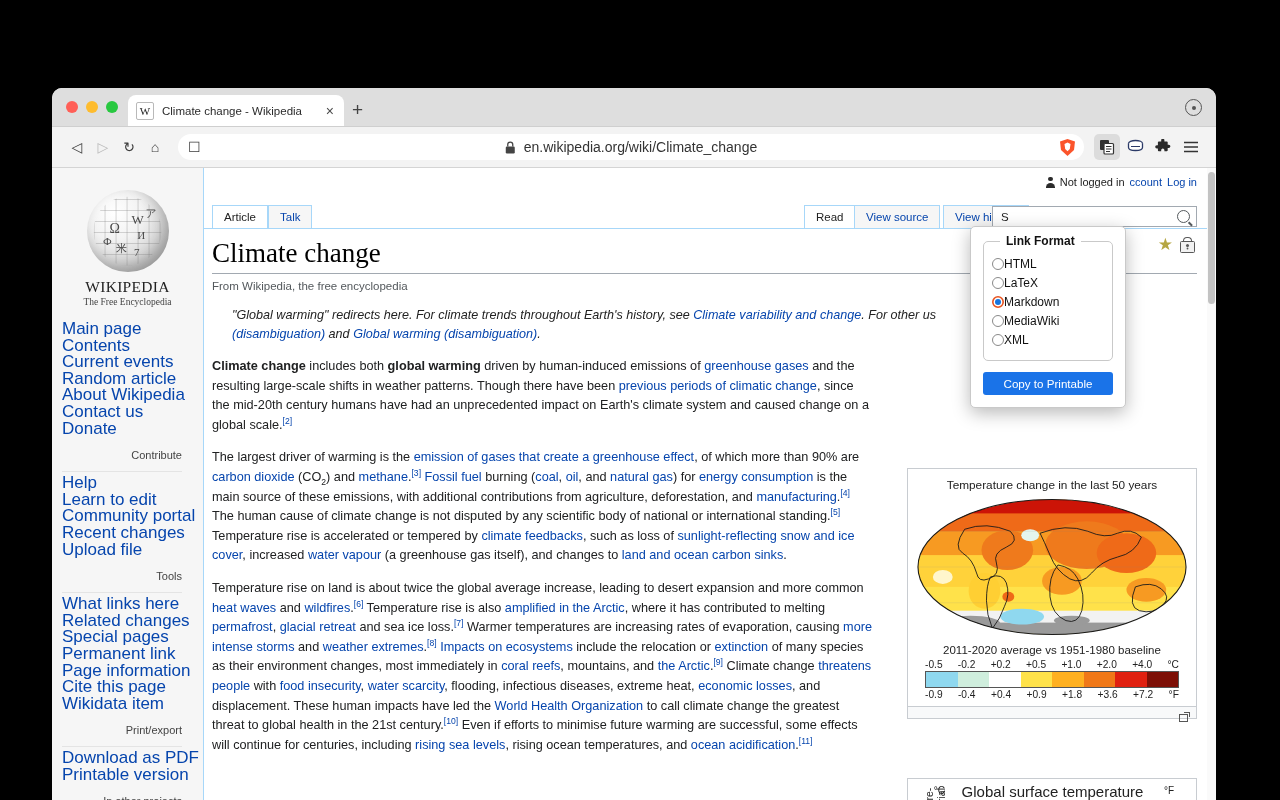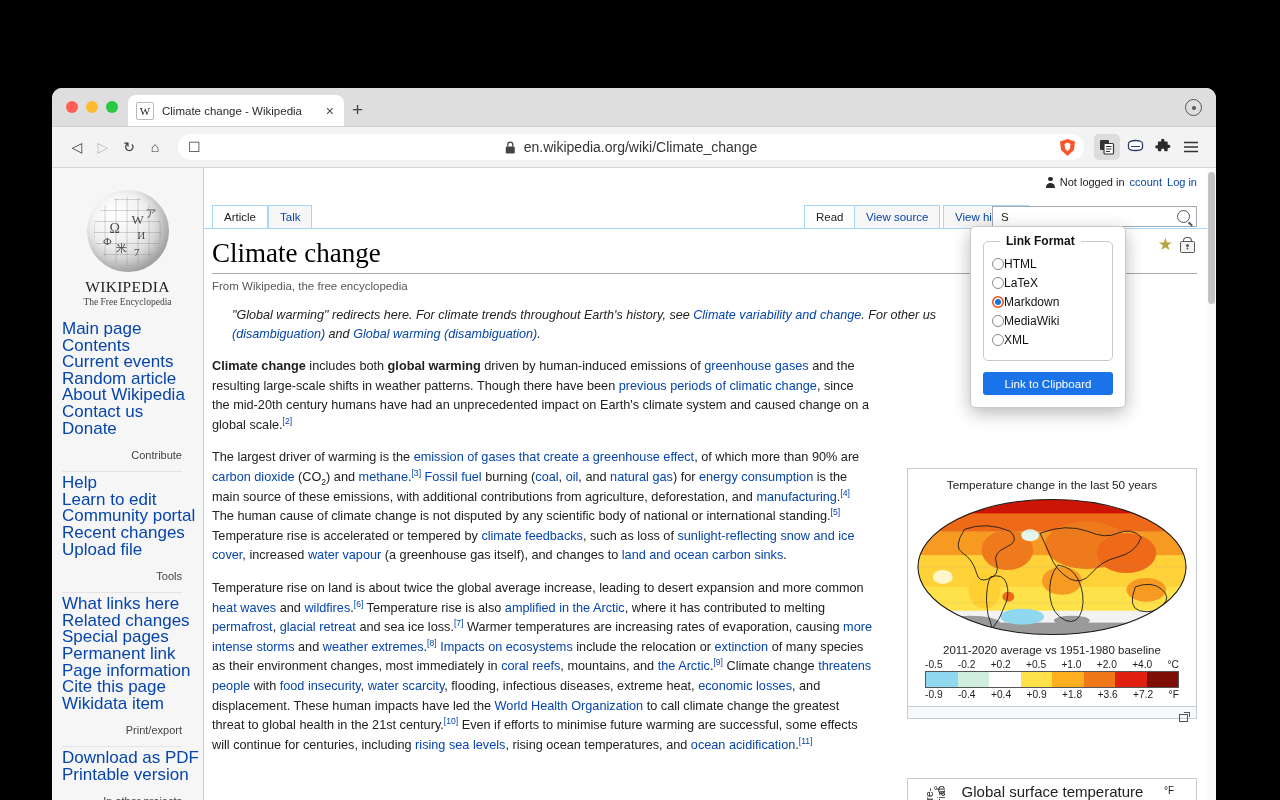--- a/index.html
+++ b/index.html
@@ -586,17 +586,17 @@
             <div class="radio-row">
               <span class="radio"></span>
               <span class="radio-label">MediaWiki</span>
             </div>
             <div class="radio-row">
               <span class="radio"></span>
               <span class="radio-label">XML</span>
             </div>
           </div>
       </div>
-      <button class="copybtn">Link to Clipboard</button>
+      <button class="copybtn">Copy to Printable</button>
     </div>
 
   </div>
 </div>
 
 </body></html>

